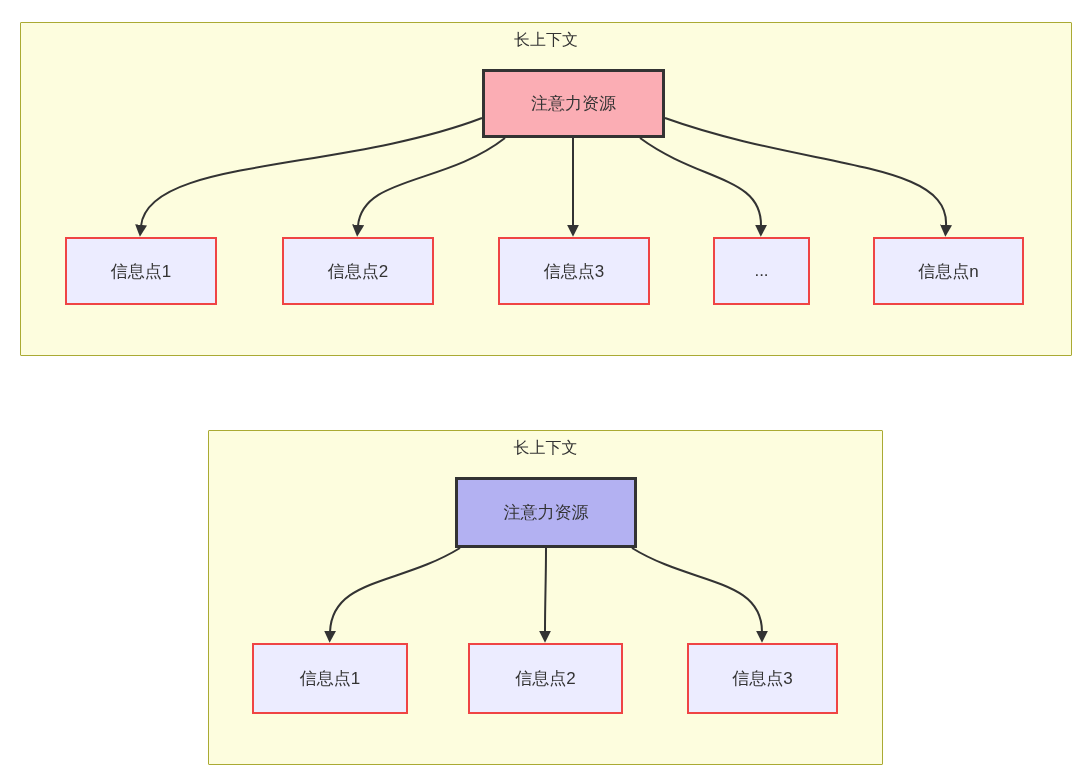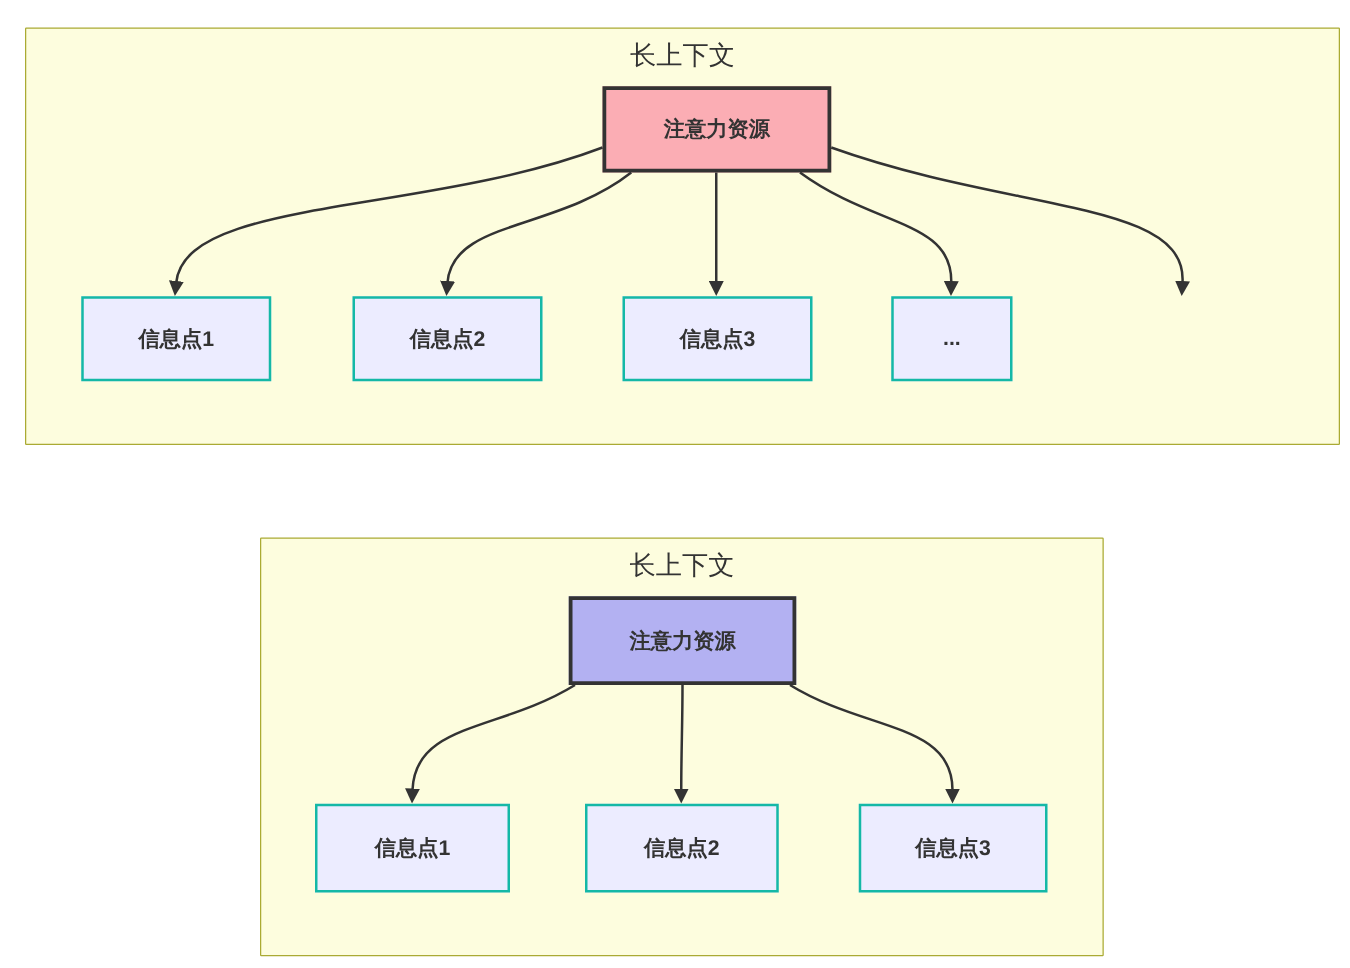--- a/index.html
+++ b/index.html
@@ -7,29 +7,29 @@
     position:relative;width:1080px;height:774px;background:#ffffff;
     font-family:"Liberation Sans","DejaVu Sans",sans-serif;color:#333333;
     overflow:hidden;
   }
   .cluster{
     position:absolute;background:#fdfdde;border:1.5px solid #aaaa33;
     box-sizing:border-box;border-radius:1px;
   }
   .cluster-title{
     position:absolute;top:7px;left:0;right:0;text-align:center;
-    font-size:21px;font-weight:400;color:#333333;
+    font-size:16px;font-weight:400;color:#333333;
   }
   .node{
     position:absolute;display:flex;align-items:center;justify-content:center;
-    box-sizing:border-box;font-size:17px;color:#333333;text-align:center;font-weight:bold;
+    box-sizing:border-box;font-size:17px;color:#333333;text-align:center;
   }
   .attention-long{background:#fbadb4;border:3px solid #333333;}
   .attention-short{background:#b3b1f2;border:3px solid #333333;}
-  .info{background:#ececff;border:2px solid #14b8a6;}
+  .info{background:#ececff;border:2px solid #ef4444;}
   svg.arrows{position:absolute;left:0;top:0;pointer-events:none;}
   svg.arrows path.edge{stroke:#333333;stroke-width:2;fill:none;}
 </style>
 </head>
 <body>
 
 <div class="canvas">
 
   <div class="cluster" style="left:20px;top:22px;width:1052px;height:334px;">
     <div class="cluster-title">长上下文</div>
@@ -38,20 +38,21 @@
   <div class="cluster" style="left:208px;top:430px;width:675px;height:335px;">
     <div class="cluster-title">长上下文</div>
   </div>
 
   <div class="node attention-long" style="left:482px;top:69px;width:183px;height:69px;">注意力资源</div>
 
   <div class="node info" style="left:65px;top:237px;width:152px;height:68px;">信息点1</div>
   <div class="node info" style="left:282px;top:237px;width:152px;height:68px;">信息点2</div>
   <div class="node info" style="left:498px;top:237px;width:152px;height:68px;">信息点3</div>
   <div class="node info" style="left:713px;top:237px;width:97px;height:68px;">...</div>
+  <div class="node info" style="left:873px;top:237px;width:151px;height:68px;">信息点n</div>
 
   <div class="node attention-short" style="left:455px;top:477px;width:182px;height:71px;">注意力资源</div>
 
   <div class="node info" style="left:252px;top:643px;width:156px;height:71px;">信息点1</div>
   <div class="node info" style="left:468px;top:643px;width:155px;height:71px;">信息点2</div>
   <div class="node info" style="left:687px;top:643px;width:151px;height:71px;">信息点3</div>
 
   <svg class="arrows" width="1080" height="774" viewBox="0 0 1080 774">
     <defs>
       <marker id="arrowhead" viewBox="0 0 10 10" refX="1" refY="5" markerWidth="6" markerHeight="6" orient="auto">

